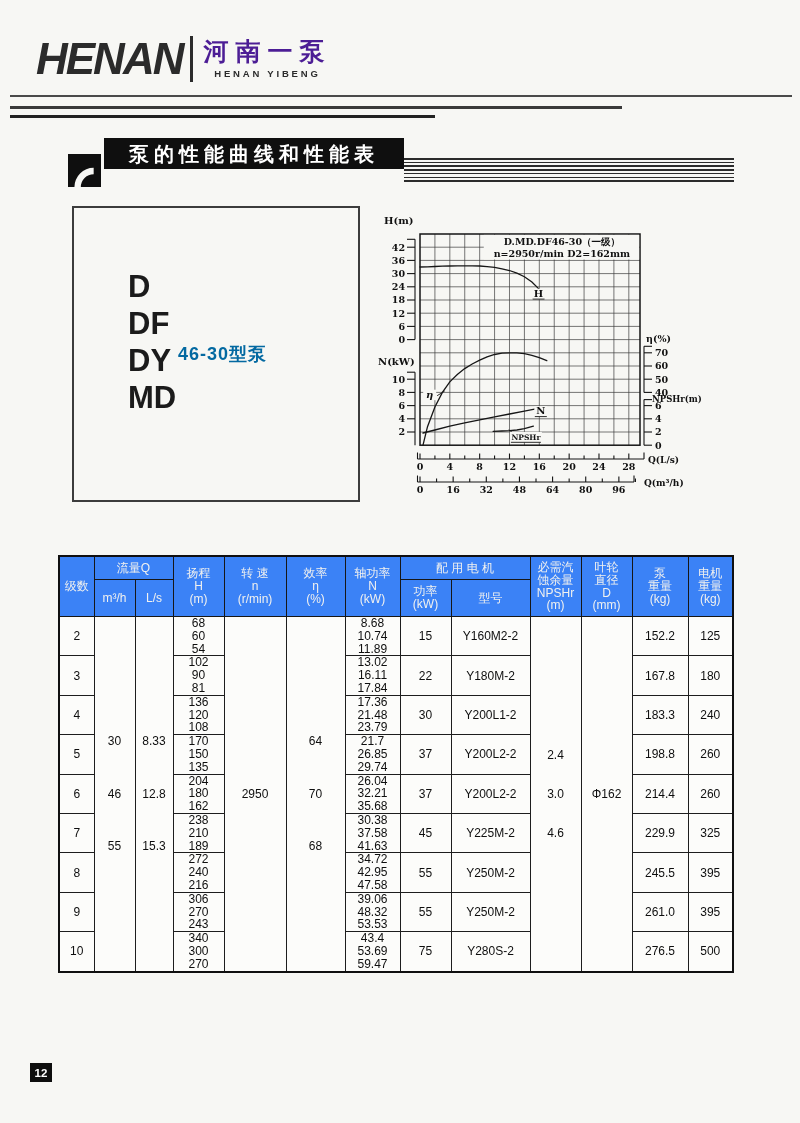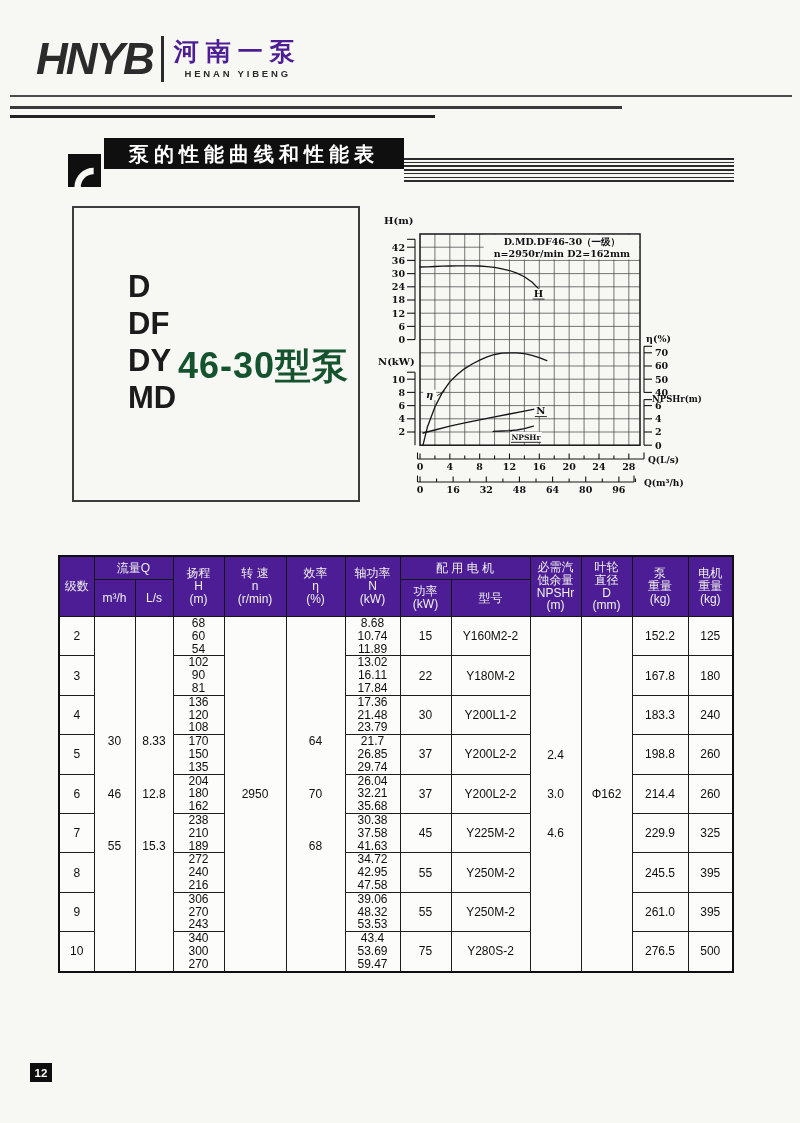--- a/index.html
+++ b/index.html
@@ -21,50 +21,50 @@
   
   .corner-icon{position:absolute;left:68px;top:154px;width:33px;height:33px;}
   .title-bar{position:absolute;left:104px;top:138px;width:300px;height:31px;background:#0f0f0f;
              color:#fff;font-size:20px;font-weight:700;letter-spacing:5px;text-align:center;line-height:32px;}
   .pinstripes{position:absolute;left:404px;top:158px;width:330px;height:25px;
               background:repeating-linear-gradient(180deg,#2b2b2b 0 1.6px,rgba(0,0,0,0) 1.6px 3.7px);}
 
   
   .model-box{position:absolute;left:72px;top:206px;width:284px;height:292px;border:2px solid #3c3c3c;}
   .model-series{position:absolute;left:54px;top:60px;font-size:31px;font-weight:700;line-height:37px;color:#1b1b1b;}
-  .model-name{position:absolute;left:104px;top:134px;font-size:36px;font-weight:700;letter-spacing:1px;color:#14532d;white-space:nowrap;}
+  .model-name{position:absolute;left:104px;top:134px;font-size:18px;font-weight:700;letter-spacing:1px;color:#0369a1;white-space:nowrap;}
 
   
   .chart{position:absolute;left:378px;top:212px;width:330px;height:292px;}
 
   
   .perf-table{position:absolute;left:58px;top:555px;width:674px;border-collapse:collapse;
               table-layout:fixed;background:#fcfcfa;border:2px solid #101010;}
-  .perf-table th{background:#4c1d95;color:#f1f1ef;border:1px solid #161616;font-weight:400;
+  .perf-table th{background:#3b82f6;color:#f1f1ef;border:1px solid #161616;font-weight:400;
                  font-size:12px;line-height:1.08;text-align:center;vertical-align:middle;
                  padding:1px 0;white-space:pre-line;}
   .perf-table thead tr:first-child th{height:20px;}
   .perf-table thead tr:last-child th{height:34px;}
   .perf-table td{border:1px solid #1d1d1d;font-size:12px;color:#0e0e0e;text-align:center;
                  vertical-align:middle;height:38.4px;padding:0;}
   td.stack{white-space:pre-line;line-height:12.8px;}
   td.merged{position:relative;}
   .fv{position:absolute;left:0;right:0;transform:translateY(-50%);text-align:center;}
 
   
   .page-num{position:absolute;left:30px;top:1063px;width:22px;height:19px;background:#0e0e0e;color:#fff;
             font-size:11.5px;font-weight:700;display:flex;align-items:center;justify-content:center;}
 </style>
 </head>
 <body>
 
 <div class="page">
 
   <div class="logo">
-    <div class="brand">HNYB</div>
+    <div class="brand">HENAN</div>
     <div class="logo-divider"></div>
     <div>
       <div class="brand-cn">河南一泵</div>
       <div class="brand-en">HENAN YIBENG</div>
     </div>
   </div>
   <div class="rule rule1"></div>
   <div class="rule rule2"></div>
   <div class="rule rule3"></div>
 

